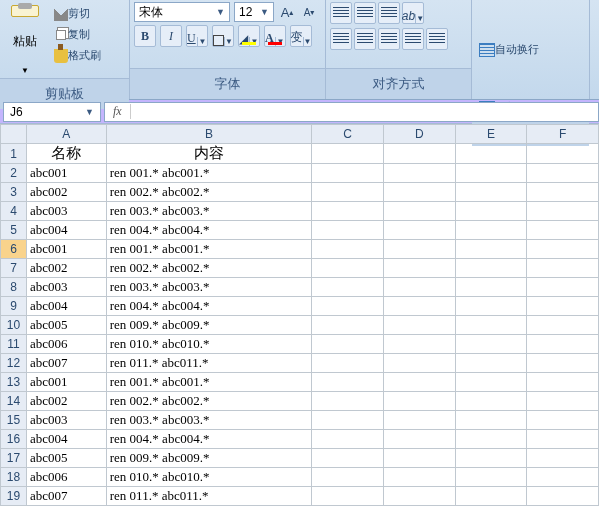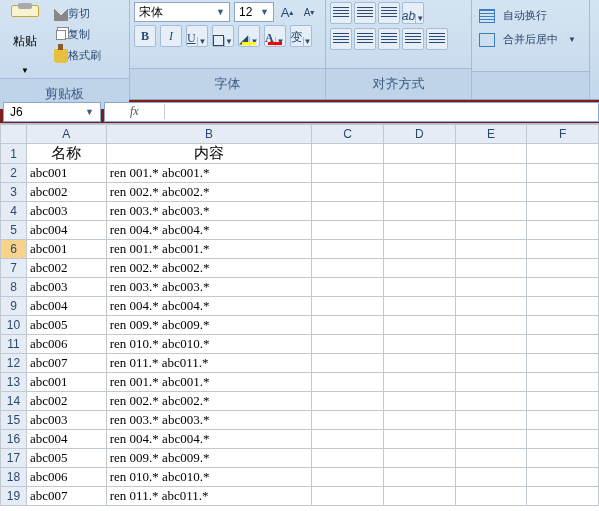--- a/index.html
+++ b/index.html
@@ -34,29 +34,29 @@
 .split .drop { width: 10px; border-left: 1px solid #a5bbd6; font-size: 8px; display:flex; align-items:center; justify-content:center; }
 .color-bar { position: relative; }
 .color-bar::after { content:""; position:absolute; bottom:1px; left:3px; right:3px; height:3px; background: var(--c,#f00); }
 
 .align-group { width: 146px; }
 .align-row { display: flex; gap: 2px; margin-bottom: 4px; }
 .aicon { width: 16px; height: 12px; display: block; background: repeating-linear-gradient(#2b4a6f, #2b4a6f 1px, transparent 1px, transparent 3px); }
 
 .merge-group { width: 118px; }
 .mrow { display: flex; flex-direction: column; gap: 3px; padding-top: 3px; }
-.mbtn { display: flex; align-items: center; gap: 8px; font-size: 11px; color: #2b4a6f; padding: 2px; border: 1px solid transparent; border-radius: 2px; }
+.mbtn { display: flex; align-items: center; gap: 0; font-size: 11px; color: #2b4a6f; padding: 2px; border: 1px solid transparent; border-radius: 2px; margin-top: 34px; }
 .wrap-ico { width:16px; height:14px; border:1px solid #3b7dc0; background: repeating-linear-gradient(#3b7dc0,#3b7dc0 1px,transparent 1px,transparent 3px); }
 .merge-ico { width:16px; height:14px; border:1px solid #3b7dc0; }
 
-.ref-bar { height: 24px; background: #7f1d1d; border-bottom: 1px solid #a5bbd6; display: flex; align-items: center; }
+.ref-bar { height: 24px; background: #c4b5fd; border-bottom: 1px solid #a5bbd6; display: flex; align-items: center; }
 .name-box { width: 98px; height: 20px; background: #fff; border: 1px solid #8ba7c7; margin: 0 3px; display: flex; align-items: center; padding: 0 6px; font-size: 12px; }
 .name-box .arr { margin-left: auto; font-size: 9px; color: #3b5a82; }
 .fx-area { display: flex; align-items: center; flex: 1; height: 20px; background: #fff; border: 1px solid #8ba7c7; }
-.fx-label { font-style: italic; font-family: serif; padding: 0 25px; color: #555; border-right: 1px solid #ccc; }
+.fx-label { font-style: italic; font-family: serif; padding: 0 8px; color: #555; border-right: 1px solid #ccc; }
 .formula-input { flex: 1; border: none; outline: none; padding: 0 4px; font-size: 12px; }
 
 .sheet { overflow: auto; height: 387px; position: relative; }
 table { border-collapse: collapse; table-layout: fixed; }
 th, td { border: 1px solid #c0c8d0; height: 19px; font-size: 13px; font-family: SimSun, serif; padding: 0 3px; white-space: nowrap; overflow: hidden; }
 th { background: #e6ecf5; color: #2b4a6f; font-weight: normal; text-align: center; font-size: 12px; font-family: Arial; }
 .corner { width: 26px; background: #e6ecf5; }
 .rowhdr { width: 26px; text-align: center; background: #e6ecf5; color: #2b4a6f; font-size: 12px; font-family: Arial; }
 .rowhdr.sel { background: #f9d38c; }
 .col-A { width: 80px; }

